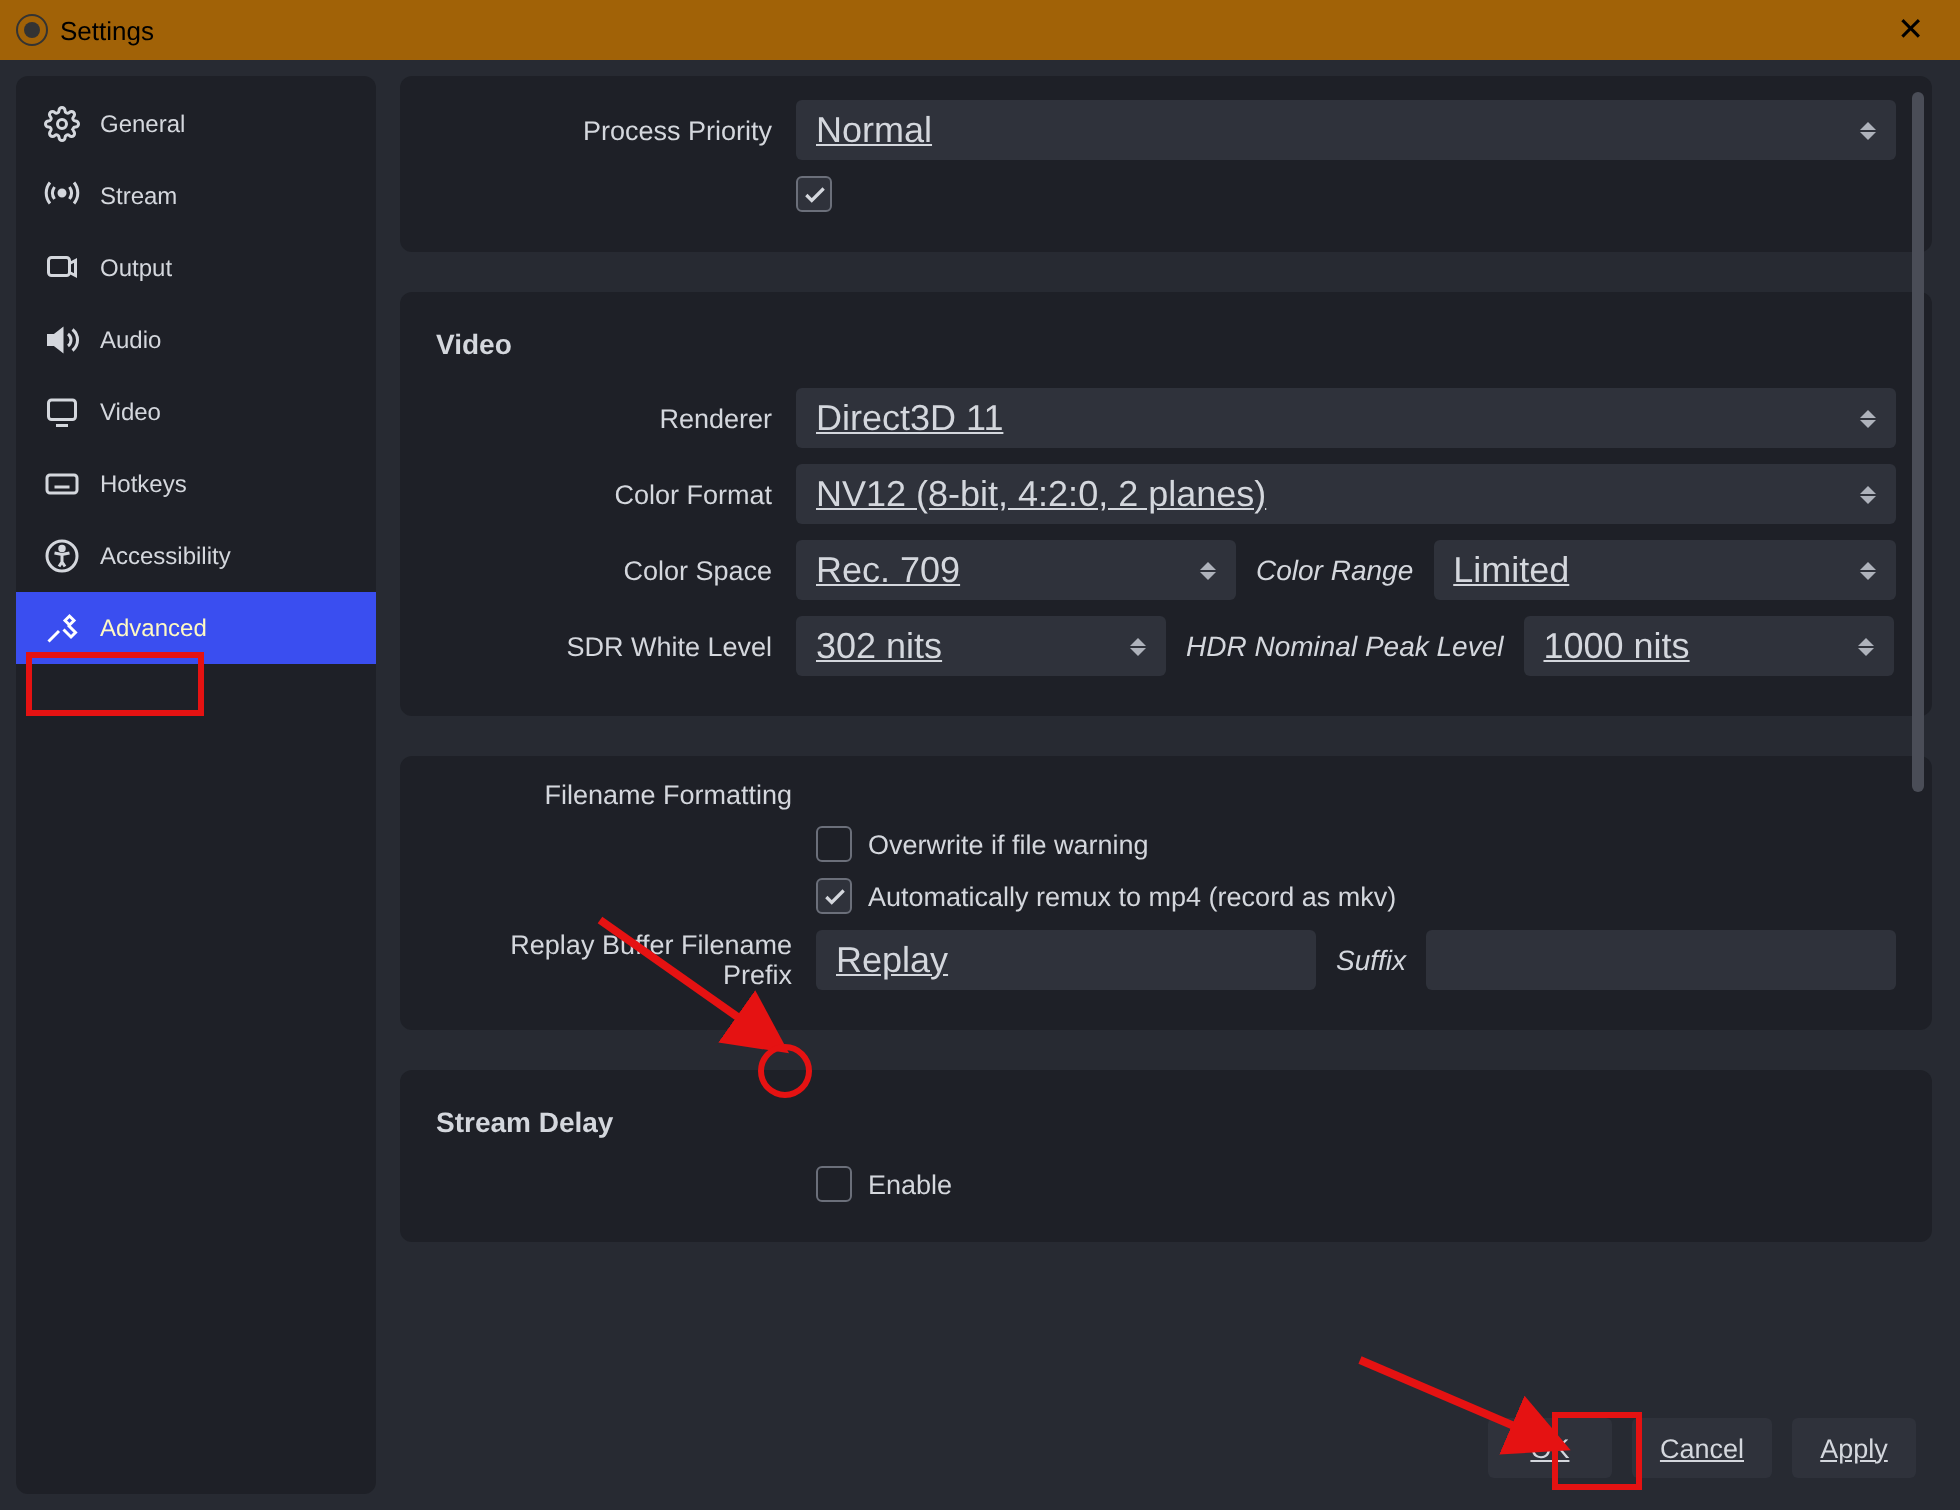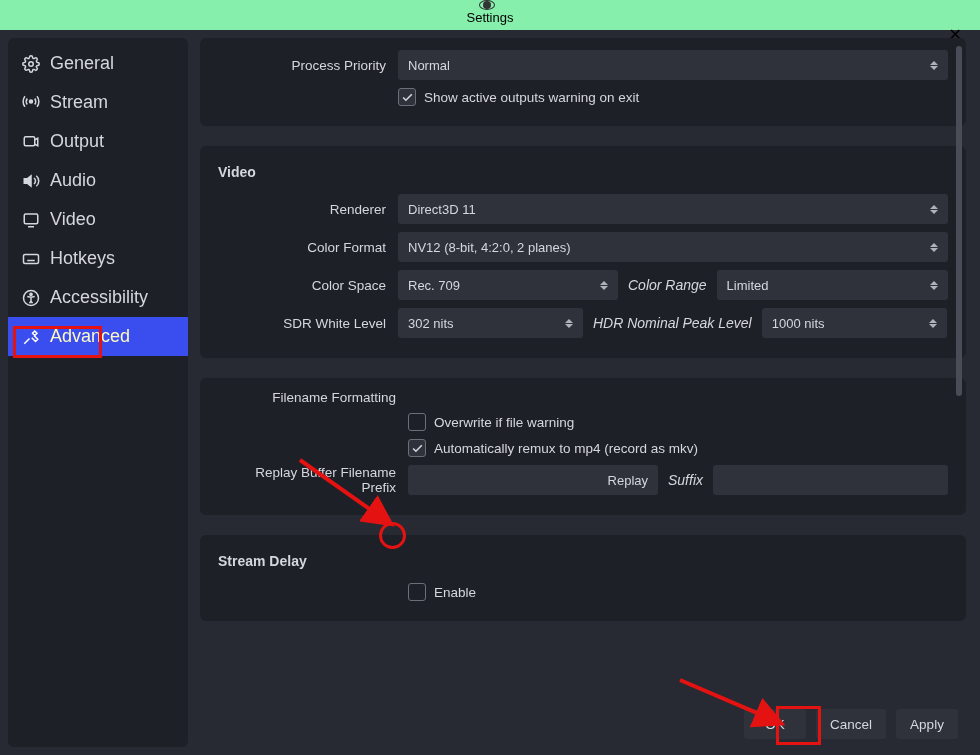--- a/index.html
+++ b/index.html
@@ -1,50 +1,50 @@
 <!DOCTYPE html>
 <html><head>
 <meta charset="utf-8">
 <style>
   * { box-sizing: border-box; margin: 0; padding: 0; }
   html, body { width: 980px; height: 755px; font-family: "Segoe UI", Arial, sans-serif; background: #fff; overflow: hidden; }
-  .titlebar { height: 30px; background: #86efac; display: flex; align-items: center; padding: 0 8px; color: #000; font-size: 13px; flex-direction: column; }
+  .titlebar { height: 30px; background: #a16207; display: flex; align-items: center; padding: 0 8px; color: #000; font-size: 13px; }
   .titlebar .obs-logo { width: 16px; height: 16px; border-radius: 50%; border: 1px solid #333; margin-right: 6px; display: flex; align-items: center; justify-content: center; }
   .titlebar .obs-logo::after { content:""; width:8px;height:8px;border-radius:50%; background:#333; }
   .titlebar .close { margin-left: auto; font-size: 16px; padding: 0 10px; cursor: default; }
   .app { display: flex; width: 980px; height: 725px; background: #272a32; color: #d4d7dd; }
   .sidebar { width: 180px; margin: 8px 0 8px 8px; background: #1e2027; border-radius: 6px; padding: 6px 0; position: relative; }
-  .side-item { display: flex; align-items: center; gap: 10px; padding: 9px 14px; font-size: 18px; color: #d4d7dd; }
+  .side-item { display: flex; align-items: center; gap: 10px; padding: 9px 14px; font-size: 12px; color: #d4d7dd; }
   .side-item svg, .side-item .icn { width: 18px; height: 18px; flex-shrink: 0; }
   .side-item.active { background: #3a4ef0; color: #fef9c3; border-radius: 0; }
   .content { flex: 1; position: relative; }
   .scroll-area { margin: 8px 14px 0 12px; height: 650px; overflow: hidden; position: relative; }
   .section { background: #1e2027; border-radius: 6px; padding: 12px 18px; margin-bottom: 20px; }
   .section.first { padding-top: 12px; }
   .section h3 { font-size: 14px; font-weight: 600; color: #d4d7dd; margin: 6px 0 14px 0; }
   .row { display: flex; align-items: center; margin-bottom: 8px; }
   .row .lbl { width: 180px; text-align: right; padding-right: 12px; font-size: 13.5px; color: #d4d7dd; }
   .row .lbl.wide { width: 190px; }
   .field { flex: 1; display: flex; align-items: center; gap: 10px; }
-  .select, .txt, .spin { background: #2f323b; border: none; color: #d4d7dd; font-size: 13px; height: 30px; border-radius: 3px; padding: 0 10px; display: flex; align-items: center; justify-content: flex-end; }
+  .select, .txt, .spin { background: #2f323b; border: none; color: #d4d7dd; font-size: 18px; height: 30px; border-radius: 3px; padding: 0 10px; display: flex; align-items: center; justify-content: space-between; text-decoration: underline; }
   .select { flex: 1; position: relative; }
   .select .updn, .spin .updn { display:flex; flex-direction:column; gap:1px; margin-left:auto; padding-left:6px; }
   .updn::before, .updn::after { content:""; width:0;height:0; border-left:4px solid transparent; border-right:4px solid transparent; }
   .updn::before { border-bottom:4px solid #aeb2bb; }
   .updn::after  { border-top:4px solid #aeb2bb; }
   .spin { flex: 0 0 185px; }
   .txt { flex: 1; }
   .midlbl { font-size: 14px; white-space: nowrap; font-style: italic; }
   .chk { width: 18px; height: 18px; border: 1.5px solid #6b6f7a; border-radius: 3px; display:flex; align-items:center; justify-content:center; margin-right: 8px; flex-shrink:0; }
   .chk.checked { background: #2f323b; }
   .chk.checked svg { display:block; }
   .chk svg { display:none; width:13px; height:13px; }
   .chk-row { display:flex; align-items:center; font-size: 13.5px; }
   .footer { position: absolute; right: 22px; bottom: 16px; display: flex; gap: 10px; }
-  .btn { background: #2f323b; color: #d4d7dd; border: none; height: 30px; min-width: 62px; padding: 0 14px; border-radius: 3px; font-size: 13.5px; display:flex; align-items:center; justify-content:center; }
+  .btn { background: #2f323b; color: #d4d7dd; border: none; height: 30px; min-width: 62px; padding: 0 14px; border-radius: 3px; font-size: 13.5px; display:flex; align-items:center; justify-content:center;text-decoration:underline; }
   .highlight-red { position: absolute; border: 3px solid #e51212; pointer-events: none; z-index: 50; }
   .hl-adv   { left: 13px; top: 326px; width: 89px; height: 32px; }
   .hl-automux { border-radius: 50%; left: 379px; top: 522px; width: 27px; height: 27px; }
   .arrow-svg { position:absolute; pointer-events:none; z-index:49; }
   .scrollbar-stub { position:absolute; right:4px; top:8px; width:6px; height:350px; background:#4a4d57; border-radius:3px; }
 </style>
 </head>
 <body>
 
 <div class="titlebar">
@@ -131,21 +131,20 @@
         </div>
         <div class="row">
           <div class="lbl"></div>
           <div class="field">
             <div class="chk-row">
               <span class="chk checked">
                   <svg viewBox="0 0 24 24" stroke="#d4d7dd" stroke-width="3" fill="none">
                     <path d="M4 12l5 5L20 6"></path>
                   </svg>
                 </span>
-              <span>Show active outputs warning on exit</span>
             </div>
           </div>
         </div>
       </div>
 
       <div class="section">
         <h3>Video</h3>
         <div class="row">
           <div class="lbl">Renderer</div>
           <div class="field">

